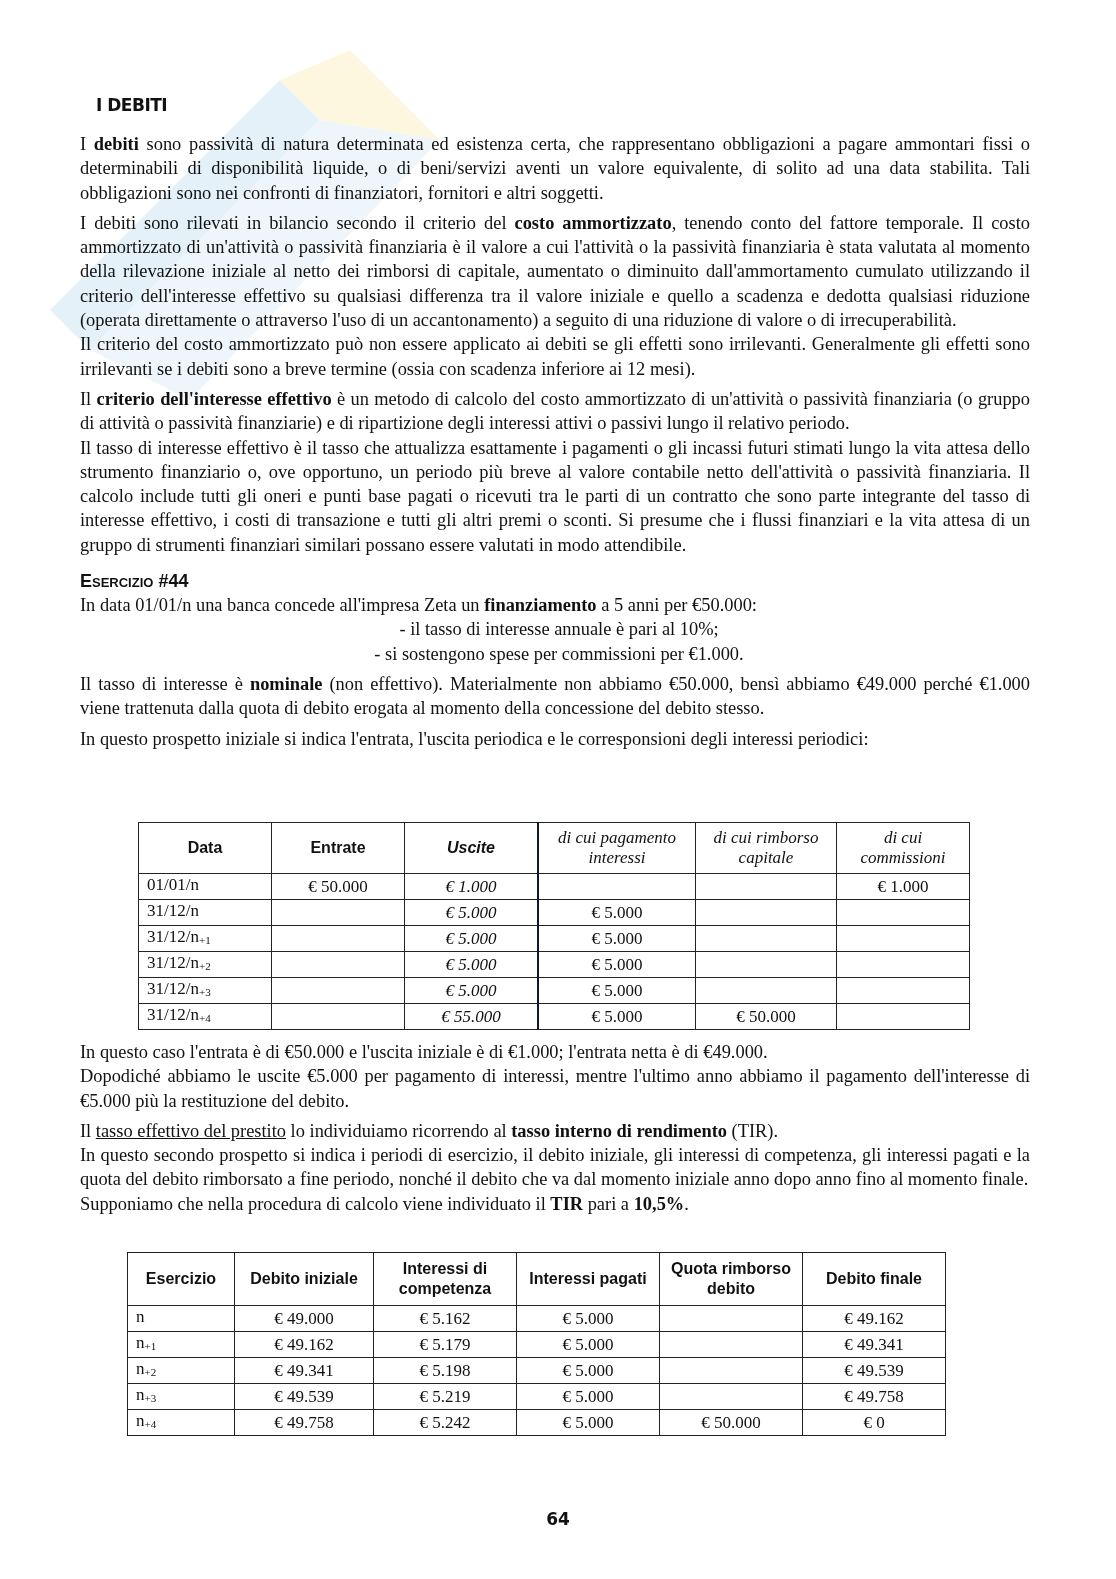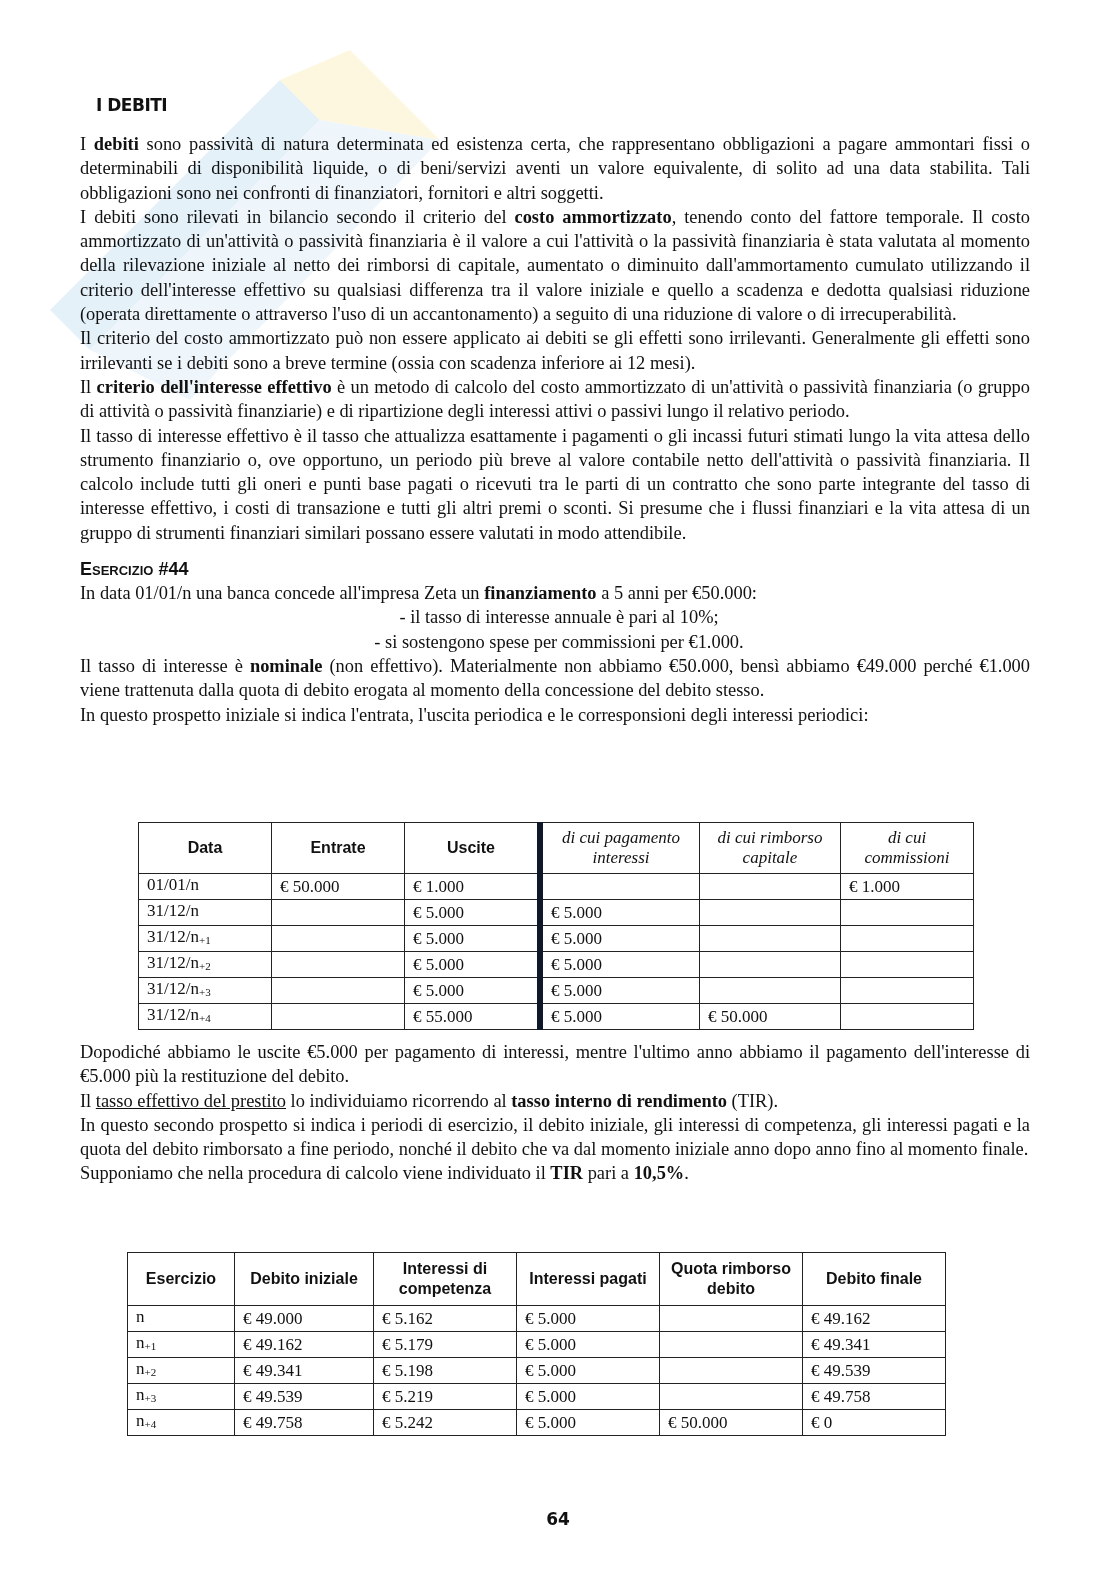--- a/index.html
+++ b/index.html
@@ -1,35 +1,35 @@
 <!DOCTYPE html>
 <html><head>
 <meta charset="utf-8">
 <style>
   html, body { margin: 0; padding: 0; background: #ffffff; }
   body { width: 1116px; height: 1579px; position: relative; overflow: hidden;
          font-family: "Liberation Serif", "DejaVu Serif", serif; color: #111; }
   .watermark { position: absolute; left: 20px; top: 40px; width: 520px; height: 380px; pointer-events: none; }
   .page { position: absolute; left: 80px; top: 78px; width: 950px; font-size: 18.4px; line-height: 24.3px; }
   p { margin: 0; text-align: justify; }
-  .gap { }
+  .gap { margin-top: 6px; }
   h1 { font-family: "DejaVu Sans", sans-serif; font-weight: bold; font-size: 17px; margin: 16px; line-height: 22px; letter-spacing: -0.5px; }
   h2 { font-family: "Liberation Sans", sans-serif; font-weight: bold; font-size: 18px; margin: 12px 0 0 0; line-height: 24px; font-variant: small-caps; }
   b { font-weight: bold; }
   u { text-decoration: underline; }
   .li { padding-left: 8px; text-align: center; }
   table { border-collapse: collapse; font-size: 17px; }
   td, th { border: 1px solid #222; padding: 0 8px; height: 23px; line-height: 22px; }
   th { font-weight: bold; text-align: center; font-family: "Liberation Sans", sans-serif; font-size: 16px; }
   th.it { font-style: italic; font-weight: normal; font-family: "Liberation Serif", serif; font-size: 17px; line-height: 20px; }
-  td.num { text-align: left; }
+  td.num { text-align: center; }
   td.left { text-align: left; }
   .t1 { position: absolute; left: 138px; top: 822px; }
   .t1 th { height: 50px; }
-  .t1 .thick { border-right: 6px solid #0f172a; }
+  .t1 .thick { border-right: 2px solid #0f172a; font-style: italic; }
   .t2 { position: absolute; left: 127px; top: 1252px; }
   .t2 th { height: 52px; line-height: 20px; }
   sub { font-size: 11px; vertical-align: -2px; }
   .pagenum { position: absolute; left: 0; width: 1116px; top: 1509px; text-align: center;
              font-family: "DejaVu Sans", sans-serif; font-weight: bold; font-size: 17px; }
   .p2 { position: absolute; left: 80px; top: 1040px; width: 950px; font-size: 18.4px; line-height: 24.3px; }
 </style>
 </head>
 <body>
 
@@ -114,20 +114,21 @@
         <td class="num"></td>
         <td class="num thick">€ 55.000</td>
         <td class="num">€ 5.000</td>
         <td class="num">€ 50.000</td>
         <td class="num"></td>
       </tr>
     </tbody>
 </table>
 
 <div class="p2">
+  <p>In questo caso l'entrata è di €50.000 e l'uscita iniziale è di €1.000; l'entrata netta è di €49.000.</p>
   <p>Dopodiché abbiamo le uscite €5.000 per pagamento di interessi, mentre l'ultimo anno abbiamo il pagamento dell'interesse di €5.000 più la restituzione del debito.</p>
   <p class="gap"><span>Il </span><u>tasso effettivo del prestito</u><span> lo individuiamo ricorrendo al </span><b>tasso interno di rendimento</b><span> (TIR).</span></p>
   <p>In questo secondo prospetto si indica i periodi di esercizio, il debito iniziale, gli interessi di competenza, gli interessi pagati e la quota del debito rimborsato a fine periodo, nonché il debito che va dal momento iniziale anno dopo anno fino al momento finale.</p>
   <p><span>Supponiamo che nella procedura di calcolo viene individuato il </span><b>TIR</b><span> pari a </span><b>10,5%</b><span>.</span></p>
 </div>
 
 <table class="t2">
   <thead>
     <tr>
       <th style="width:90px">Esercizio</th>

